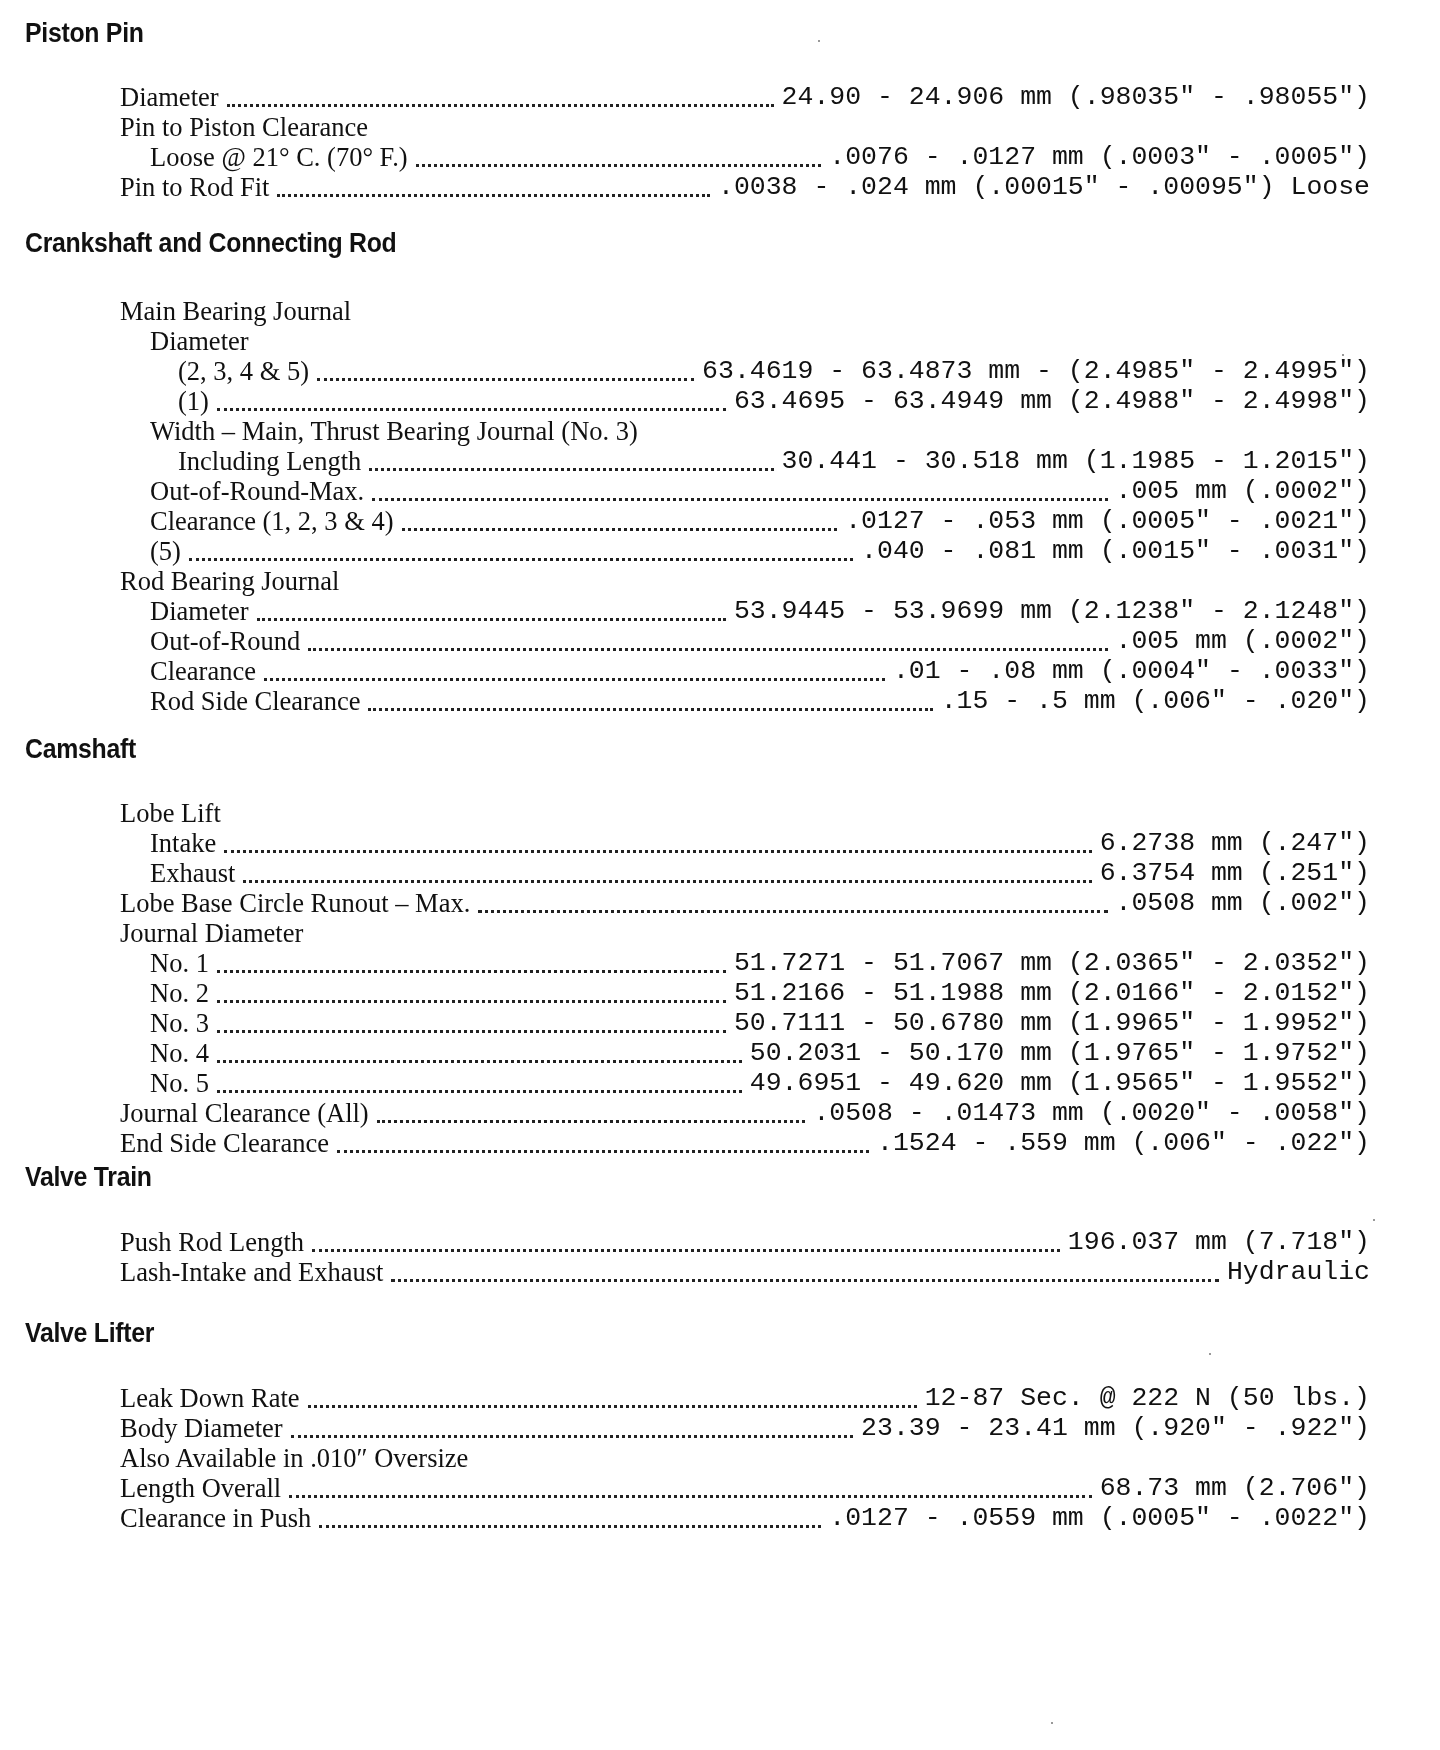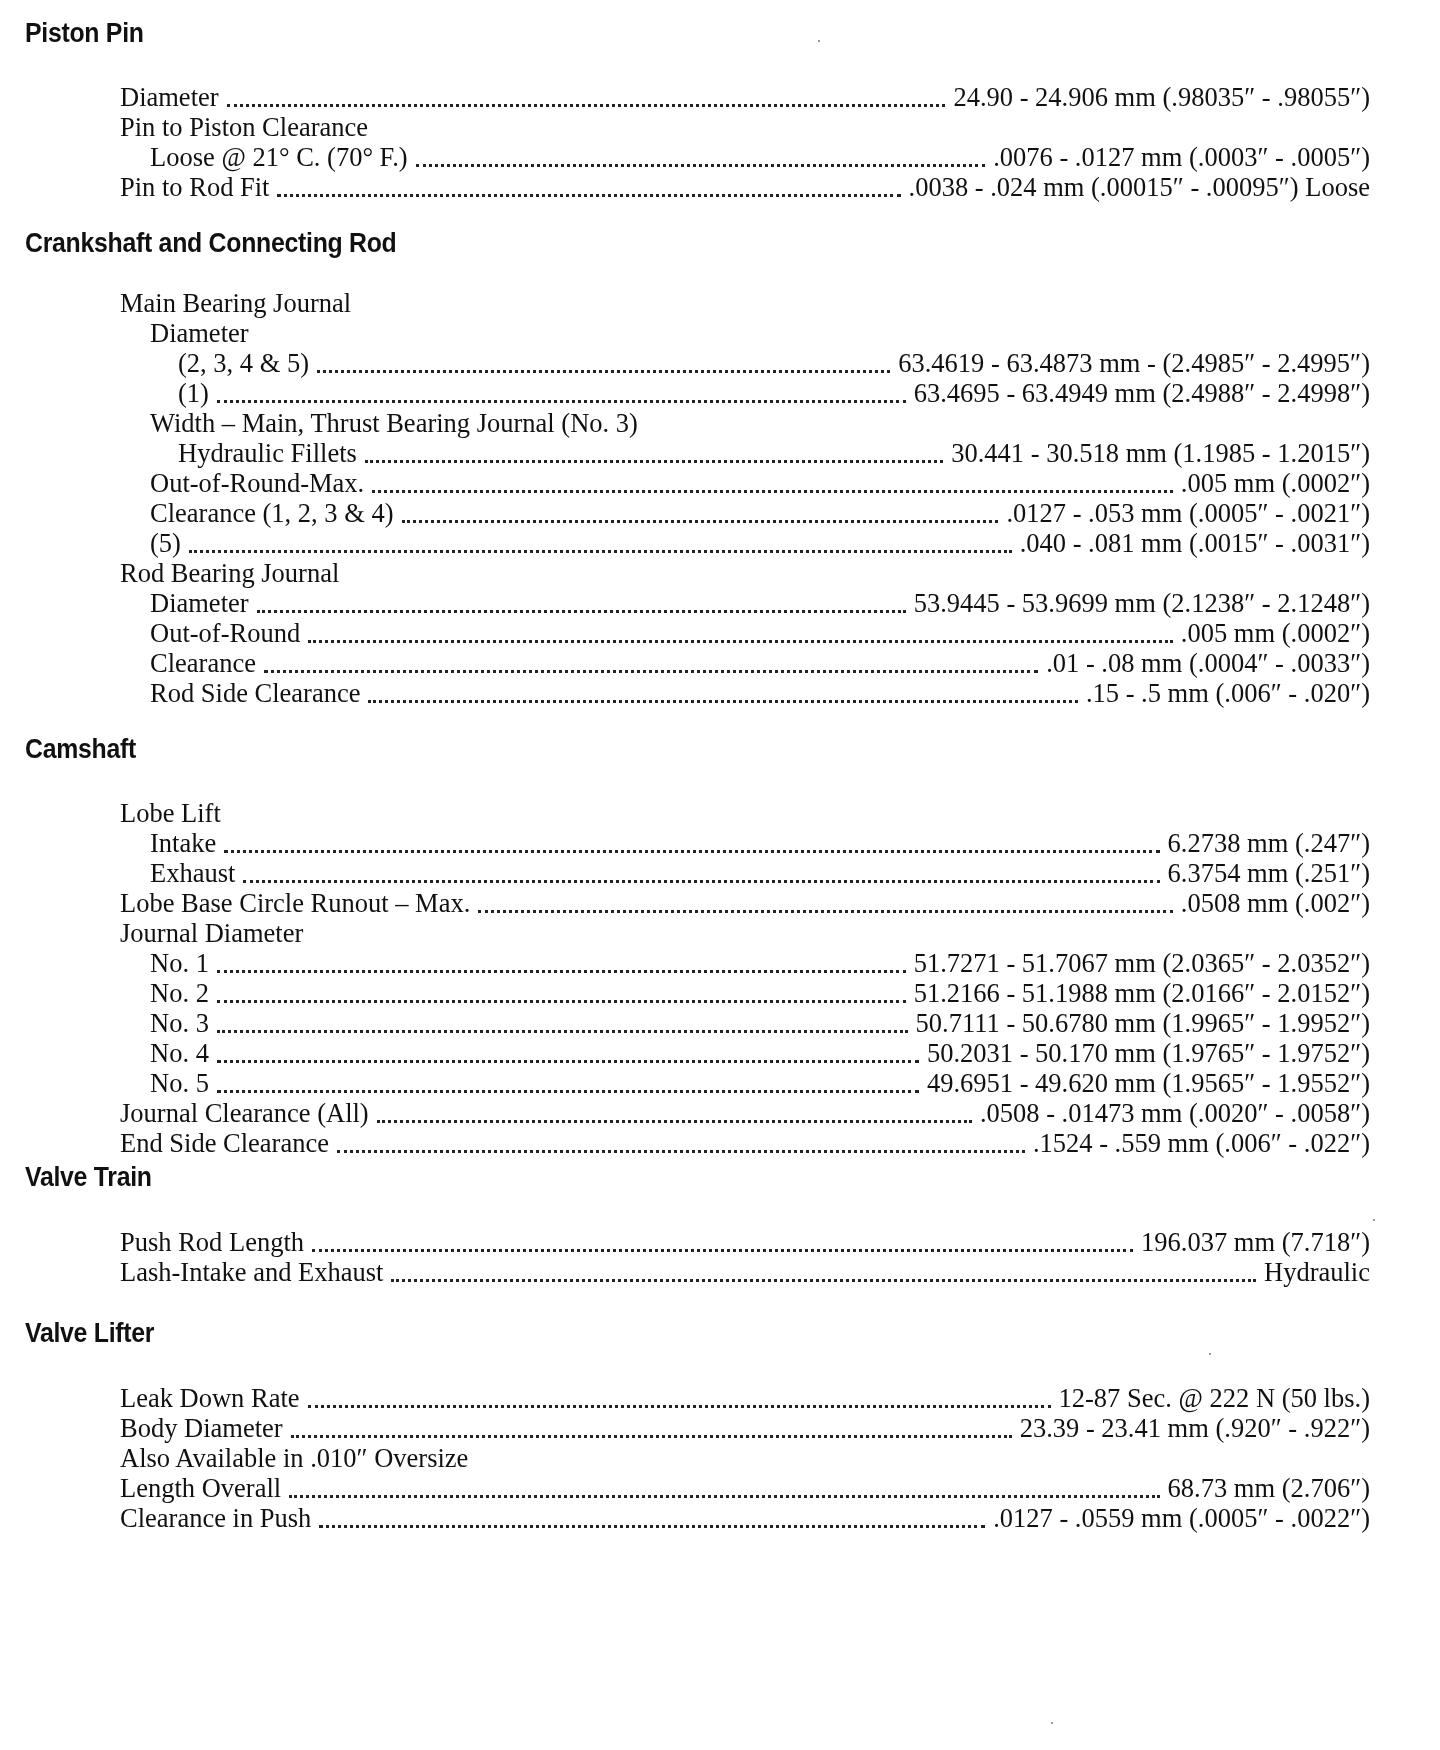--- a/index.html
+++ b/index.html
@@ -20,21 +20,21 @@
   .rows { position: absolute; left: 120px; width: 1250px; }
   .row {
     position: relative; height: 30px; line-height: 30px;
     font-size: 26.5px; display: flex; align-items: flex-start; white-space: nowrap;
   }
   .row .label { flex: 0 0 auto; }
   .row .leader {
     flex: 1 1 auto; overflow: hidden; margin: 0 8px;
     border-bottom: 3px dotted #222; height: 0; align-self: center; position: relative; top: 8px;
   }
-  .row .value { flex: 0 0 auto; }
+  .row .value { flex: 0 0 auto; font-family: Liberation Mono, monospace; }
   .ind0 { padding-left: 0; }
   .ind1 { padding-left: 30px; }
   .ind2 { padding-left: 58px; }
   .speck { position: absolute; width: 2px; height: 2px; background: #777; border-radius: 1px; }
 </style>
 </head>
 <body>
 
 <div class="page">
 
@@ -57,42 +57,42 @@
         <div class="row ind0">
           <span class="label">Pin to Rod Fit</span>
           <span class="leader"></span>
           <span class="value">.0038 - .024 mm (.00015″ - .00095″) Loose</span>
         </div>
       </div>
   </div>
 
   <div class="section" style="top:0">
     <div class="heading" style="top:228px">Crankshaft and Connecting Rod</div>
-    <div class="rows" style="top:288px">
+    <div class="rows" style="top:296px">
         <div class="row ind0">
           <span class="label">Main Bearing Journal</span>
         </div>
         <div class="row ind1">
           <span class="label">Diameter</span>
         </div>
         <div class="row ind2">
           <span class="label">(2, 3, 4 &amp; 5)</span>
           <span class="leader"></span>
           <span class="value">63.4619 - 63.4873 mm - (2.4985″ - 2.4995″)</span>
         </div>
         <div class="row ind2">
           <span class="label">(1)</span>
           <span class="leader"></span>
           <span class="value">63.4695 - 63.4949 mm (2.4988″ - 2.4998″)</span>
         </div>
         <div class="row ind1">
           <span class="label">Width – Main, Thrust Bearing Journal (No. 3)</span>
         </div>
         <div class="row ind2">
-          <span class="label">Hydraulic Fillets</span>
+          <span class="label">Including Length</span>
           <span class="leader"></span>
           <span class="value">30.441 - 30.518 mm (1.1985 - 1.2015″)</span>
         </div>
         <div class="row ind1">
           <span class="label">Out-of-Round-Max.</span>
           <span class="leader"></span>
           <span class="value">.005 mm (.0002″)</span>
         </div>
         <div class="row ind1">
           <span class="label">Clearance (1, 2, 3 &amp; 4)</span>

